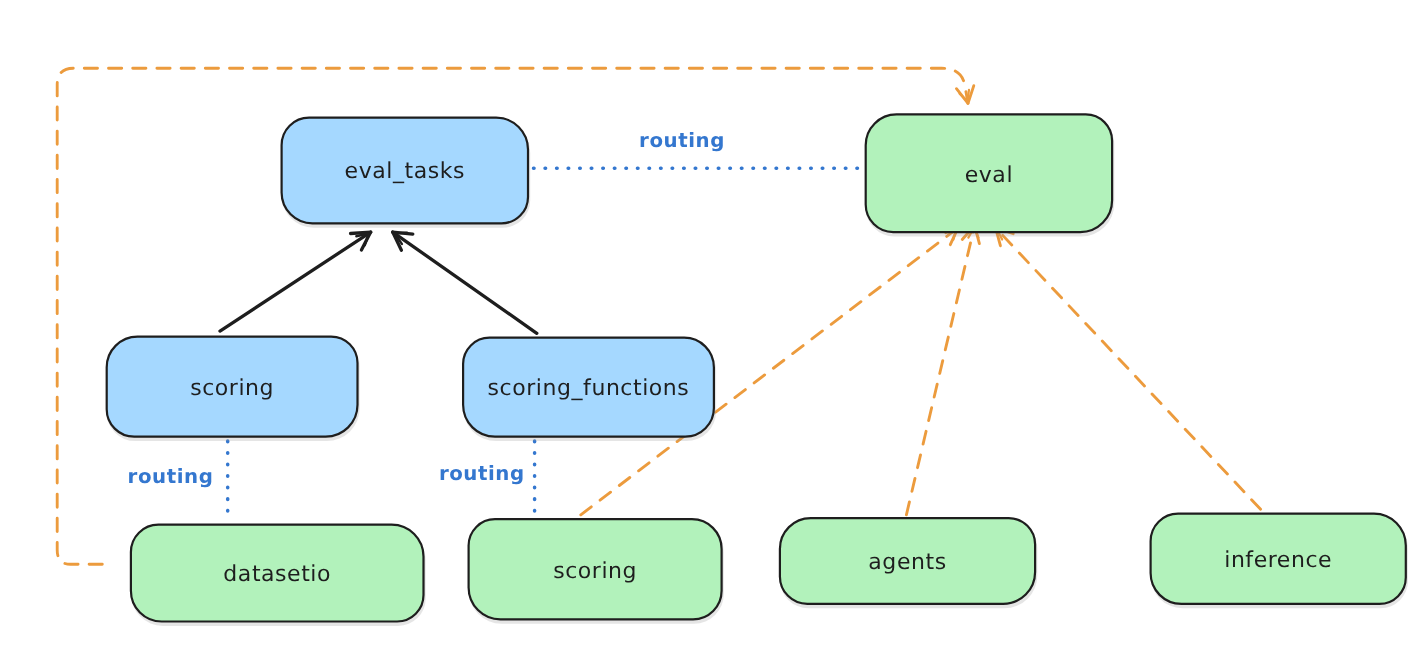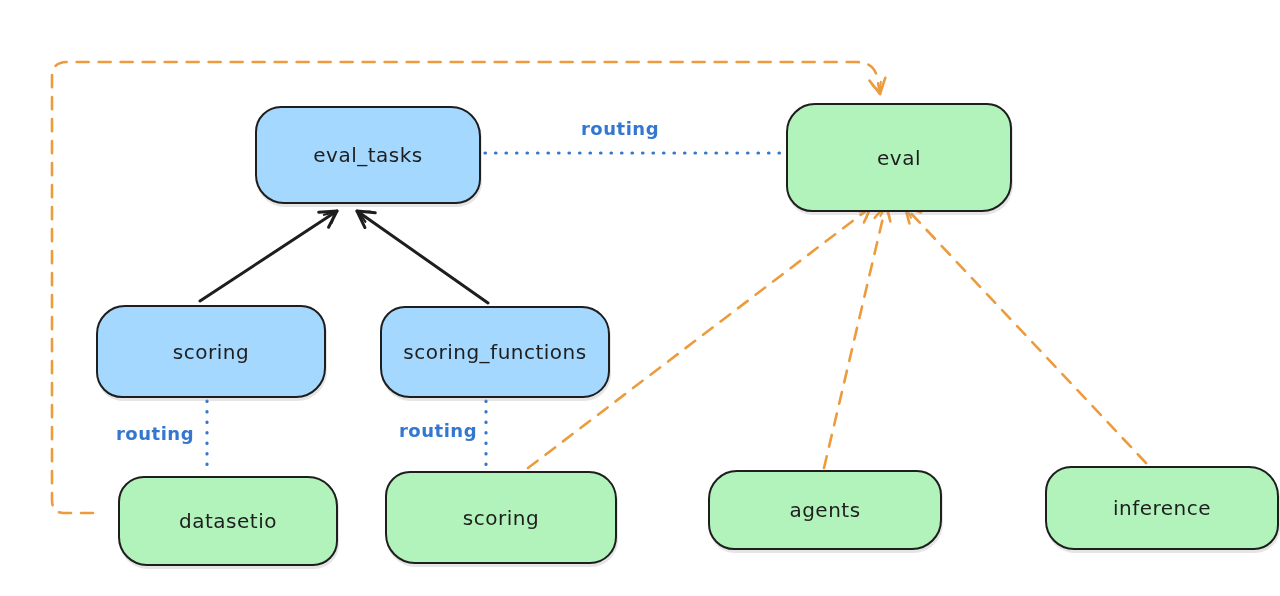--- a/index.html
+++ b/index.html
@@ -25,36 +25,36 @@
     color: #1e1e1e;
     font-size: 20px;
     letter-spacing: 0.5px;
     box-shadow: 1px 3px 0 0 rgba(150,150,150,0.25);
     box-sizing: border-box;
   }
   .node-blue  { background: #a5d8ff; }
   .node-green { background: #b2f2bb; }
   .r1 { border-radius: 26px 30px 25px 29px; margin-left: 23px; }
   .r2 { border-radius: 29px 25px 30px 26px; }
-  .r3 { border-radius: 25px 28px 27px 30px; }
+  .r3 { border-radius: 25px 28px 27px 30px; margin-left: 40px; }
   .edge-label {
     position: absolute;
     width: 120px;
     text-align: center;
     color: #3477cf;
     font-size: 18px;
     font-weight: 600;
     letter-spacing: 0.5px;
   }
   
   #n-eval_tasks        { left: 232px;  top: 106px; width: 226px; height: 98px; }
   #n-eval              { left: 786px;  top: 103px; width: 226px; height: 109px; }
   #n-datasets          { left: 96px;   top: 305px; width: 230px; height: 93px; }
   #n-scoring_functions { left: 380px;  top: 306px; width: 230px; height: 92px; }
-  #n-datasetio         { left: 95px;   top: 476px; width: 220px; height: 90px; }
+  #n-datasetio         { left: 95px;   top: 476px; width: 268px; height: 90px; }
   #n-scoring           { left: 385px;  top: 471px; width: 232px; height: 93px; justify-content: center; }
   #n-agents            { left: 708px;  top: 470px; width: 234px; height: 80px; }
   #n-inference         { left: 1022px; top: 466px; width: 234px; height: 84px; }
   
   #lbl-routing-0 { left: 560px; top: 118px; }
   #lbl-routing-1 { left: 95px;  top: 423px; }
   #lbl-routing-2 { left: 378px; top: 420px; }
 </style>
 </head>
 <body>

